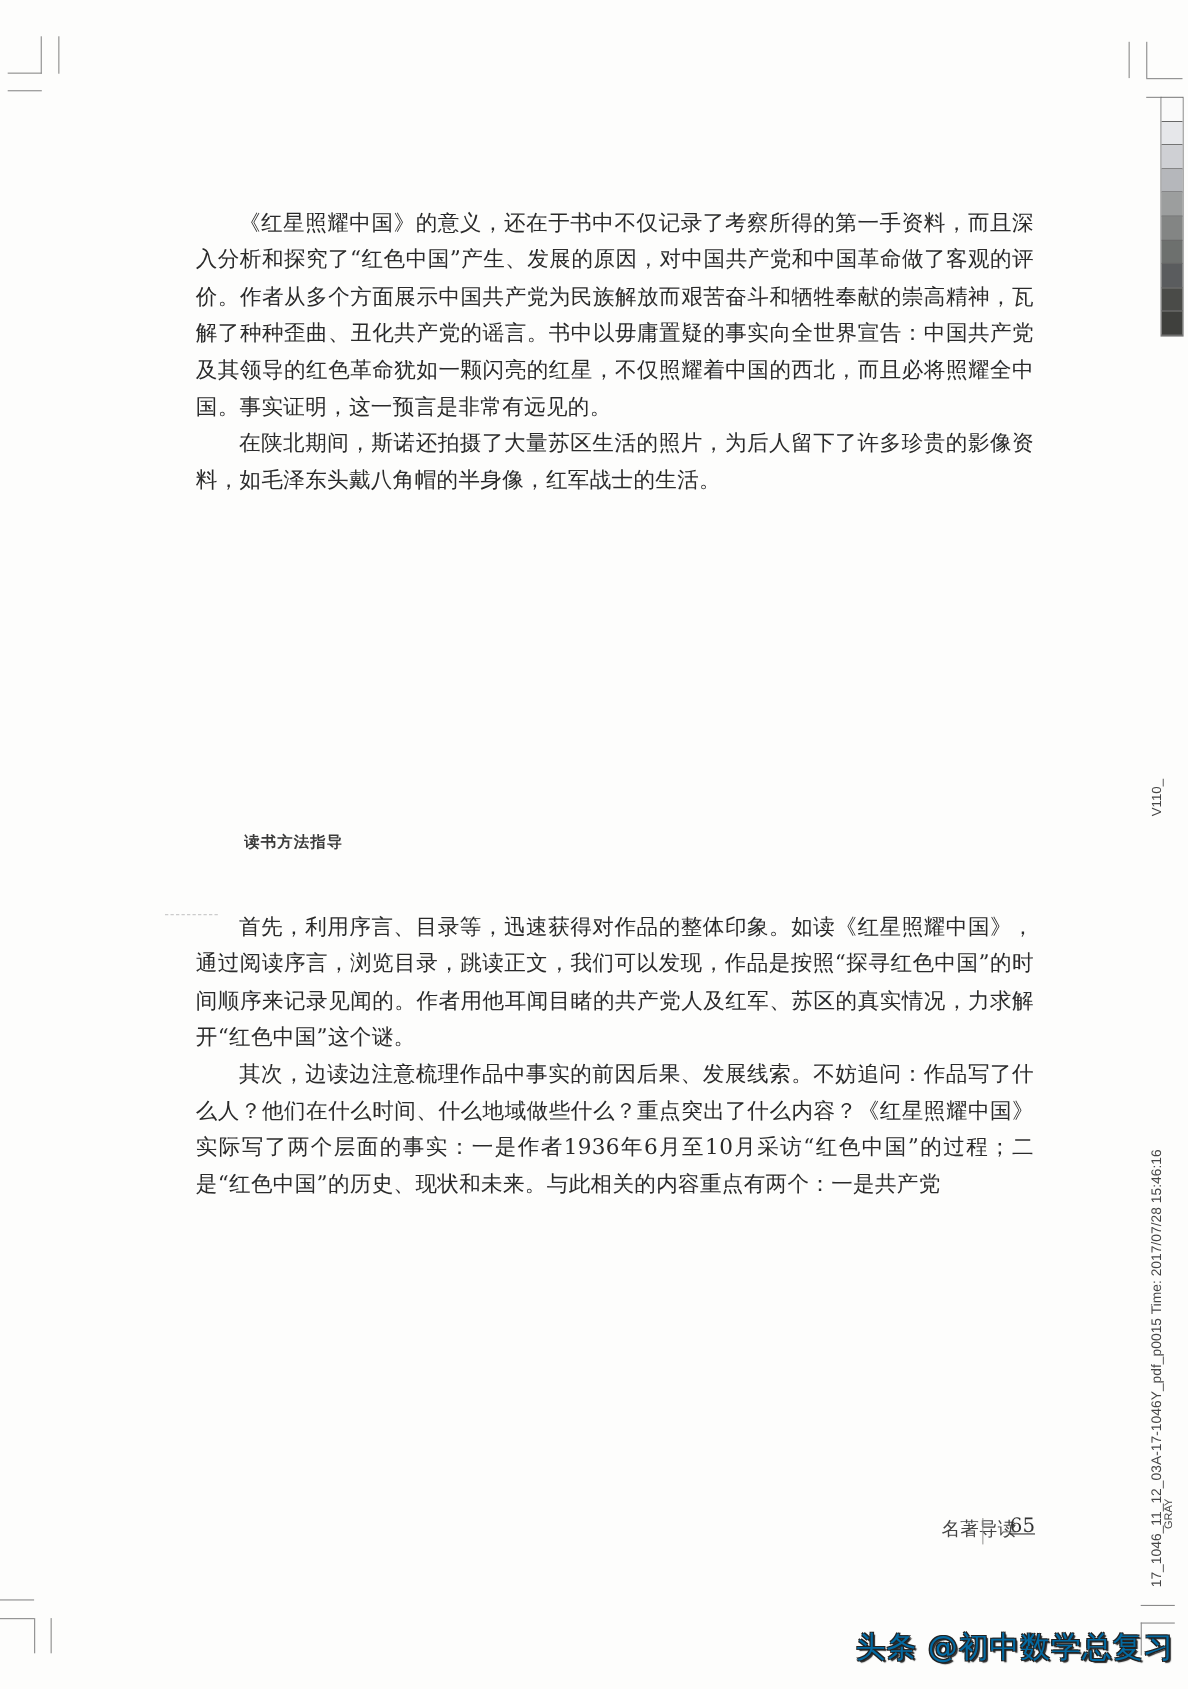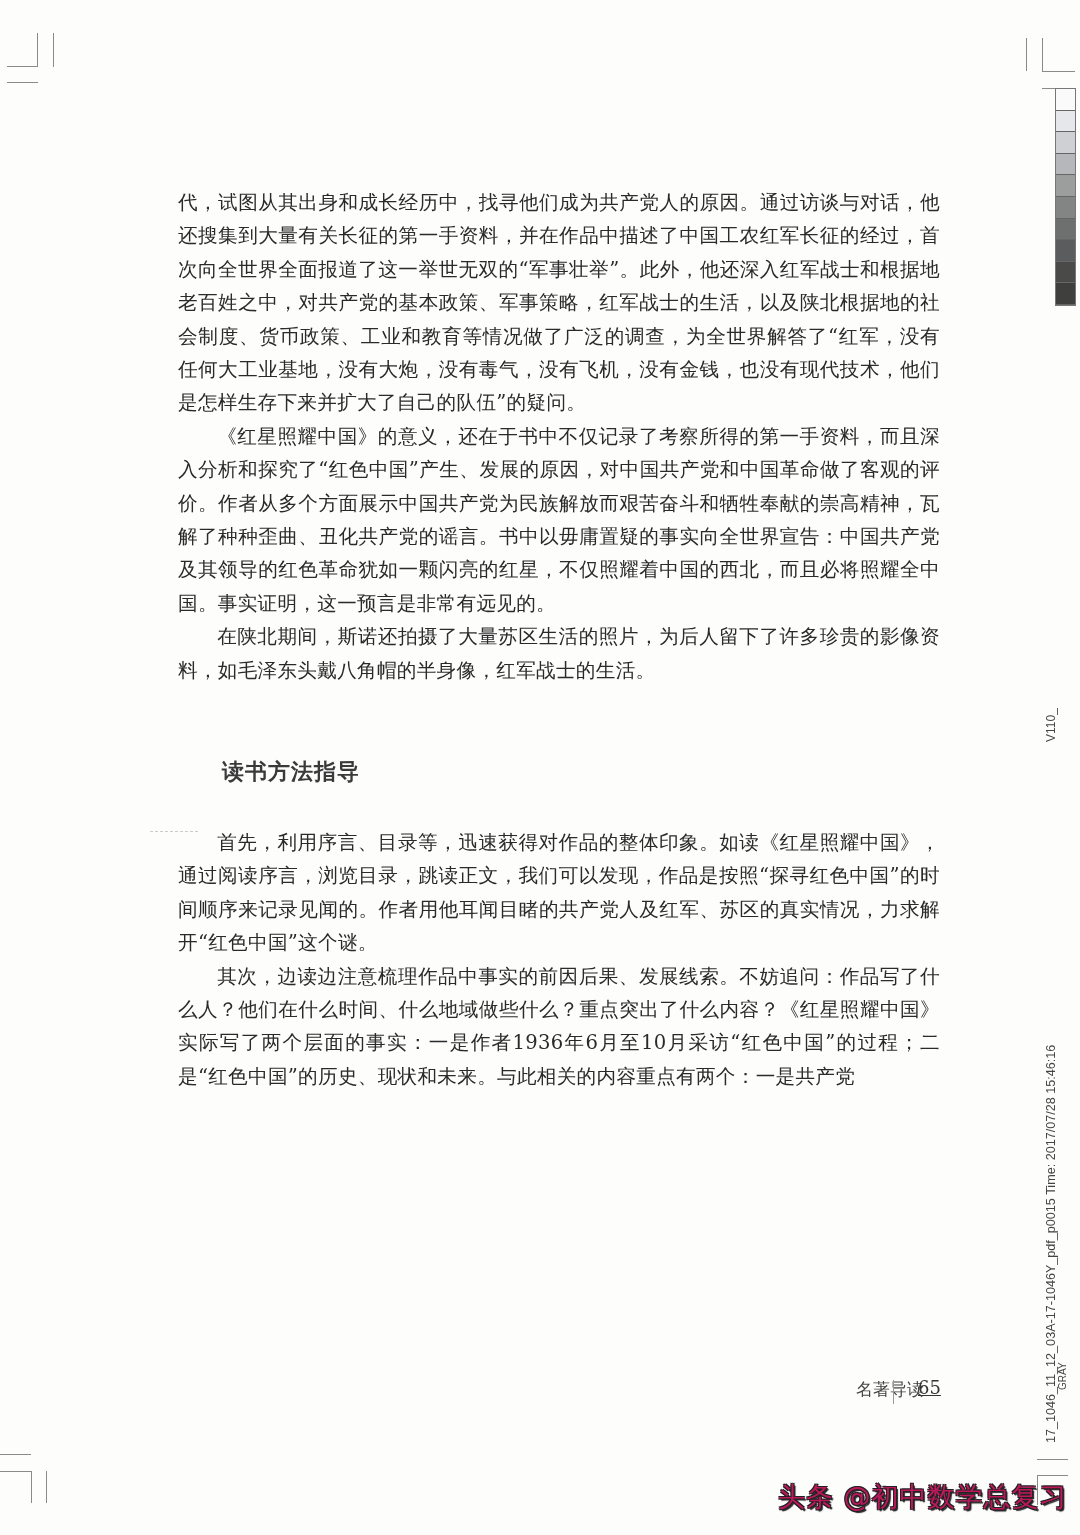--- a/index.html
+++ b/index.html
@@ -11,35 +11,35 @@
     }
     .crop { position: absolute; background: #8a8a8a; }
     .text-block { position: absolute; left: 178px; width: 762px; }
     .para {
       margin: 0; font-size: 19.6px; line-height: 33.4px;
       letter-spacing: 0.3px; text-align: justify; text-justify: inter-ideograph;
     }
     .para.indent { text-indent: 2em; }
     .section-title {
       position: absolute; left: 222px; top: 757px;
-      font-size: 22px; font-weight: bold; color: #3a3a3a; letter-spacing: 1px;
+      font-size: 14px; font-weight: bold; color: #3a3a3a; letter-spacing: 1px;
       font-family: Liberation Sans, sans-serif;
     }
     .footer-label { position: absolute; left: 808px; top: 1378px; font-size: 17px; color: #444; margin-left: 48px; }
     .footer-sep { position: absolute; left: 893px; top: 1380px; width: 1px; height: 24px; background: #9a9a9a; }
     .footer-page { position: absolute; left: 918px; top: 1377px; font-size: 18px; color: #333; text-decoration: underline; }
     .slug {
       position: absolute; transform: rotate(-90deg); transform-origin: left top;
       font-family: "Liberation Sans", sans-serif; color: #444; white-space: nowrap;
     }
     .gray-scale { position: absolute; left: 1055px; top: 88px; width: 19px; border: 1px solid #777; }
     .gray-scale div { height: 20.6px; border-bottom: 1px solid #666; }
     .watermark {
       position: absolute; left: 778px; top: 1479px;
-      font-family: "DejaVu Sans", sans-serif; font-size: 27px; color: #be185d;
+      font-family: "DejaVu Sans", sans-serif; font-size: 27px; color: #0369a1;
       text-shadow: -1px -1px 0 #222, 1px -1px 0 #222, -1px 1px 0 #222, 1px 1px 0 #222, 2px 2px 1px #222;
       letter-spacing: 1px;
     }
     .dash-left { position: absolute; left: 150px; top: 831px; width: 48px; height: 0; border-top: 1px dashed #ccc; }
   </style>
 </head>
 <body>
 
 <div class="crop" style="left:37px;top:33px;width:1px;height:34px;"></div>
 <div class="crop" style="left:7px;top:66px;width:31px;height:1px;"></div>
@@ -67,21 +67,20 @@
   <div style="background:#b5b7bb"></div>
   <div style="background:#9c9e9e"></div>
   <div style="background:#838584"></div>
   <div style="background:#6d706e"></div>
   <div style="background:#5a5c5e"></div>
   <div style="background:#4a4b48"></div>
   <div style="background:#3f403d"></div>
 </div>
 
 <div class="text-block" style="top:186px;">
-  <p class="para">代，试图从其出身和成长经历中，找寻他们成为共产党人的原因。通过访谈与对话，他还搜集到大量有关长征的第一手资料，并在作品中描述了中国工农红军长征的经过，首次向全世界全面报道了这一举世无双的“军事壮举”。此外，他还深入红军战士和根据地老百姓之中，对共产党的基本政策、军事策略，红军战士的生活，以及陕北根据地的社会制度、货币政策、工业和教育等情况做了广泛的调查，为全世界解答了“红军，没有任何大工业基地，没有大炮，没有毒气，没有飞机，没有金钱，也没有现代技术，他们是怎样生存下来并扩大了自己的队伍”的疑问。</p>
   <p class="para indent">《红星照耀中国》的意义，还在于书中不仅记录了考察所得的第一手资料，而且深入分析和探究了“红色中国”产生、发展的原因，对中国共产党和中国革命做了客观的评价。作者从多个方面展示中国共产党为民族解放而艰苦奋斗和牺牲奉献的崇高精神，瓦解了种种歪曲、丑化共产党的谣言。书中以毋庸置疑的事实向全世界宣告：中国共产党及其领导的红色革命犹如一颗闪亮的红星，不仅照耀着中国的西北，而且必将照耀全中国。事实证明，这一预言是非常有远见的。</p>
   <p class="para indent">在陕北期间，斯诺还拍摄了大量苏区生活的照片，为后人留下了许多珍贵的影像资料，如毛泽东头戴八角帽的半身像，红军战士的生活。</p>
 </div>
 
 <div class="section-title">读书方法指导</div>
 
 <div class="dash-left"></div>
 
 <div class="text-block" style="top:826px;">
   <p class="para indent">首先，利用序言、目录等，迅速获得对作品的整体印象。如读《红星照耀中国》，通过阅读序言，浏览目录，跳读正文，我们可以发现，作品是按照“探寻红色中国”的时间顺序来记录见闻的。作者用他耳闻目睹的共产党人及红军、苏区的真实情况，力求解开“红色中国”这个谜。</p>

